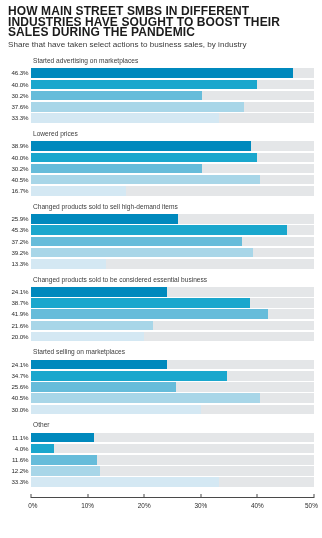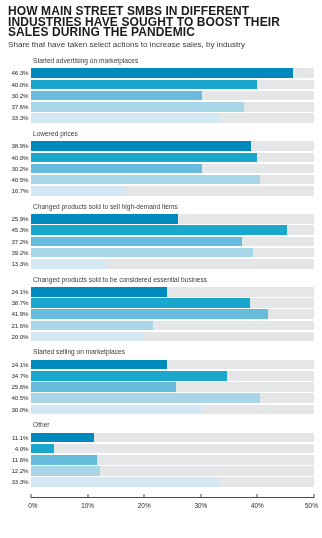--- a/index.html
+++ b/index.html
@@ -107,21 +107,21 @@
   }
   .tlabel.first{transform:translateX(-30%);}
   .tlabel.last{transform:translateX(-70%);}
 </style>
 </head>
 <body>
 
 <div class="page">
 
   <div class="title">HOW MAIN STREET SMBs IN DIFFERENT INDUSTRIES HAVE SOUGHT TO BOOST THEIR SALES DURING THE PANDEMIC</div>
-  <div class="subtitle">Share that have taken select actions to increase sales, by industry</div>
+  <div class="subtitle">Share that have taken select actions to business sales, by industry</div>
 
   <div class="chart" id="chart-root">
       <div class="group">
         <div class="group-label">Started advertising on marketplaces</div>
         <div class="rows">
           <div class="row">
             <div class="val">46.3%</div>
             <div class="track" style="background: rgb(228, 230, 232);">
               <div class="fill" style="width: 92.6%; background: rgb(0, 137, 189);"></div>
             </div>

